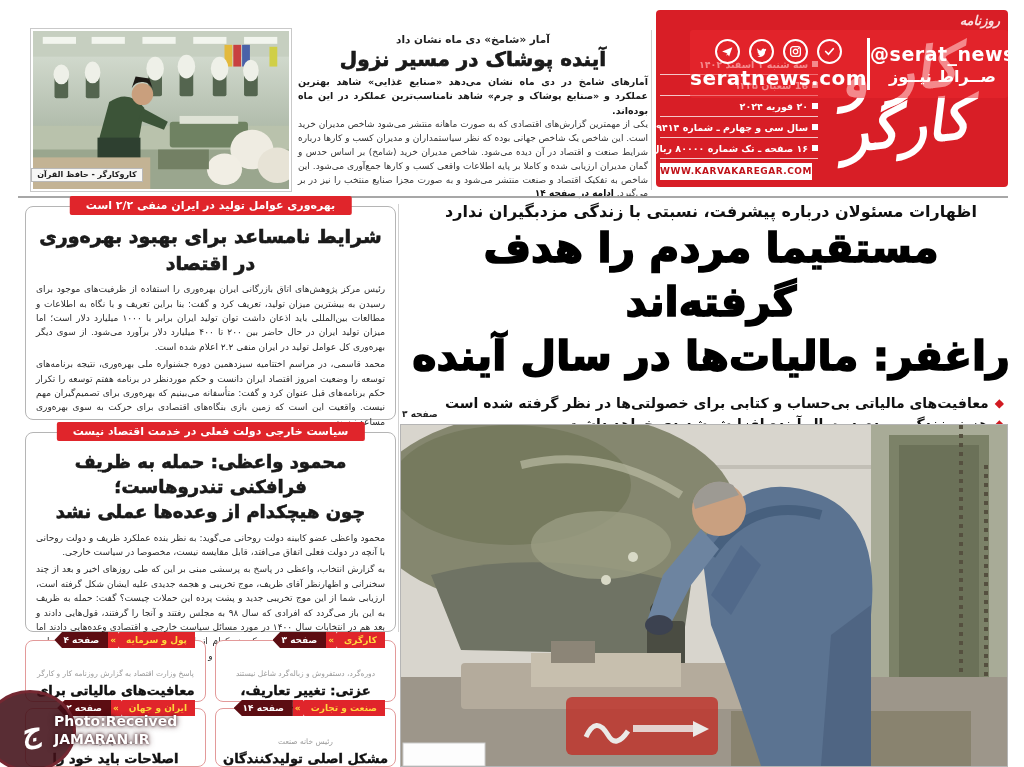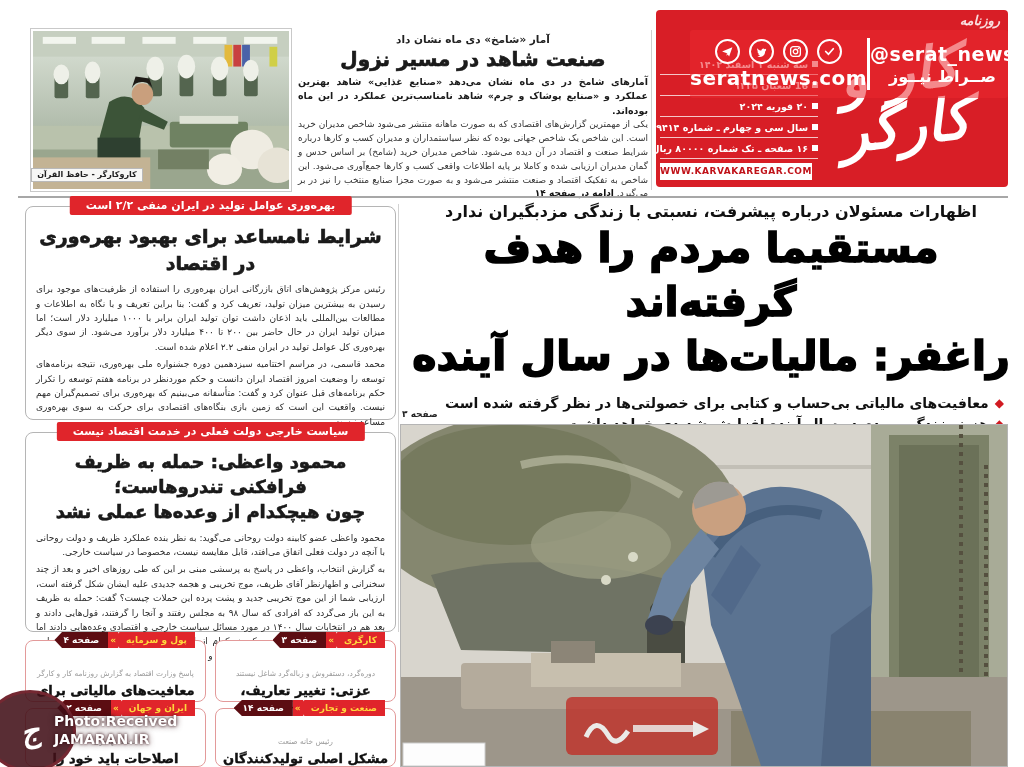--- a/index.html
+++ b/index.html
@@ -228,21 +228,21 @@
         <rect x="66" y="108" width="44" height="30" fill="#2e4030"></rect>
       </g>
       <rect x="0" y="128" width="120" height="32" fill="#c3b394"></rect>
       <rect x="128" y="120" width="52" height="20" fill="#738064"></rect>
     </svg>
     <div class="factory-cap">کاروکارگر - حافظ القرآن</div>
   </div>
 
   <div class="shamekh">
     <div class="kick">آمار «شامخ» دی ماه نشان داد</div>
-    <div class="head">صنعت شاهد در مسیر نزول</div>
+    <div class="head">آینده پوشاک در مسیر نزول</div>
     <div class="lead">آمارهای شامخ در دی ماه نشان می‌دهد «صنایع غذایی» شاهد بهترین عملکرد و «صنایع پوشاک و چرم» شاهد نامناسب‌ترین عملکرد در این ماه بوده‌اند.</div>
     <div class="body"><span>یکی از مهمترین گزارش‌های اقتصادی که به صورت ماهانه منتشر می‌شود شاخص مدیران خرید است. این شاخص یک شاخص جهانی بوده که نظر سیاستمداران و مدیران کسب و کارها درباره شرایط صنعت و اقتصاد در آن دیده می‌شود. شاخص مدیران خرید (شامخ) بر اساس حدس و گمان مدیران ارزیابی شده و کاملا بر پایه اطلاعات واقعی کسب و کارها جمع‌آوری می‌شود. این شاخص به تفکیک اقتصاد و صنعت منتشر می‌شود و به صورت مجزا صنایع منتخب را نیز در بر می‌گیرد.</span> <span class="cont">ادامه در صفحه ۱۴</span></div>
   </div>
   <div class="vline-center"></div>
   <div class="hdiv"></div>
 
   <div class="main-story">
     <div class="kick">اظهارات مسئولان درباره پیشرفت، نسبتی با زندگی مزدبگیران ندارد</div>
     <div class="hl">
       <div>مستقیما مردم را هدف گرفته‌اند</div>

